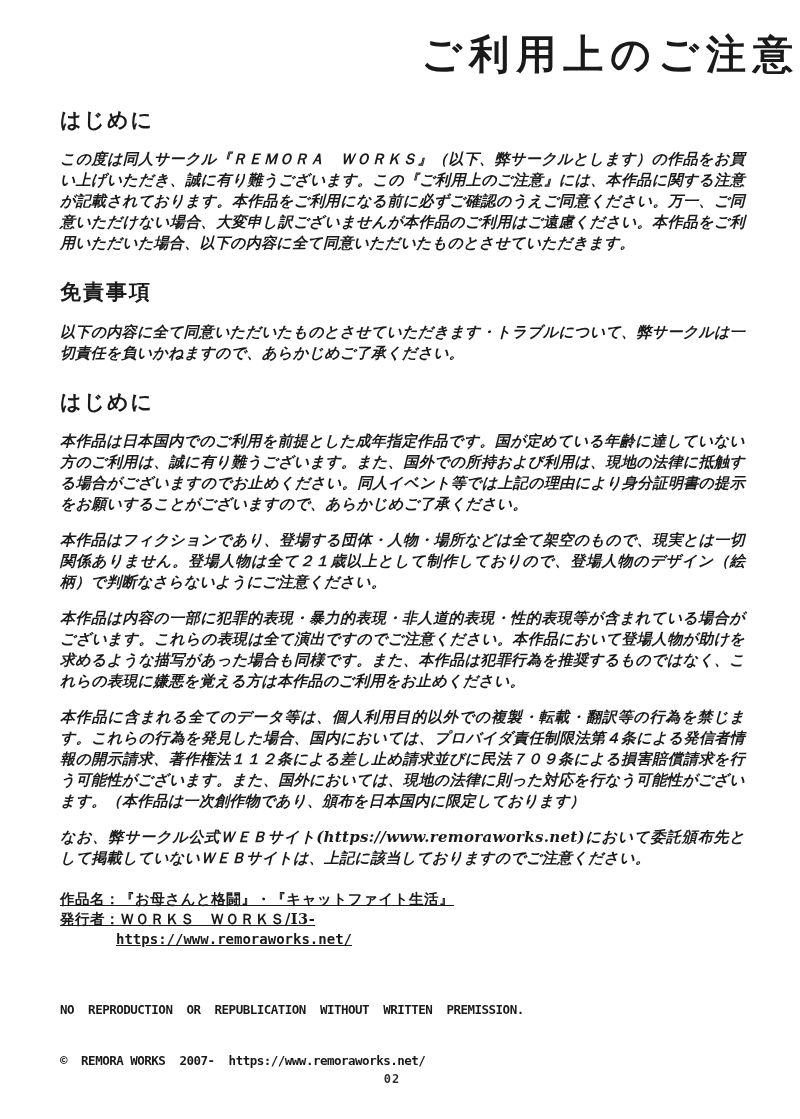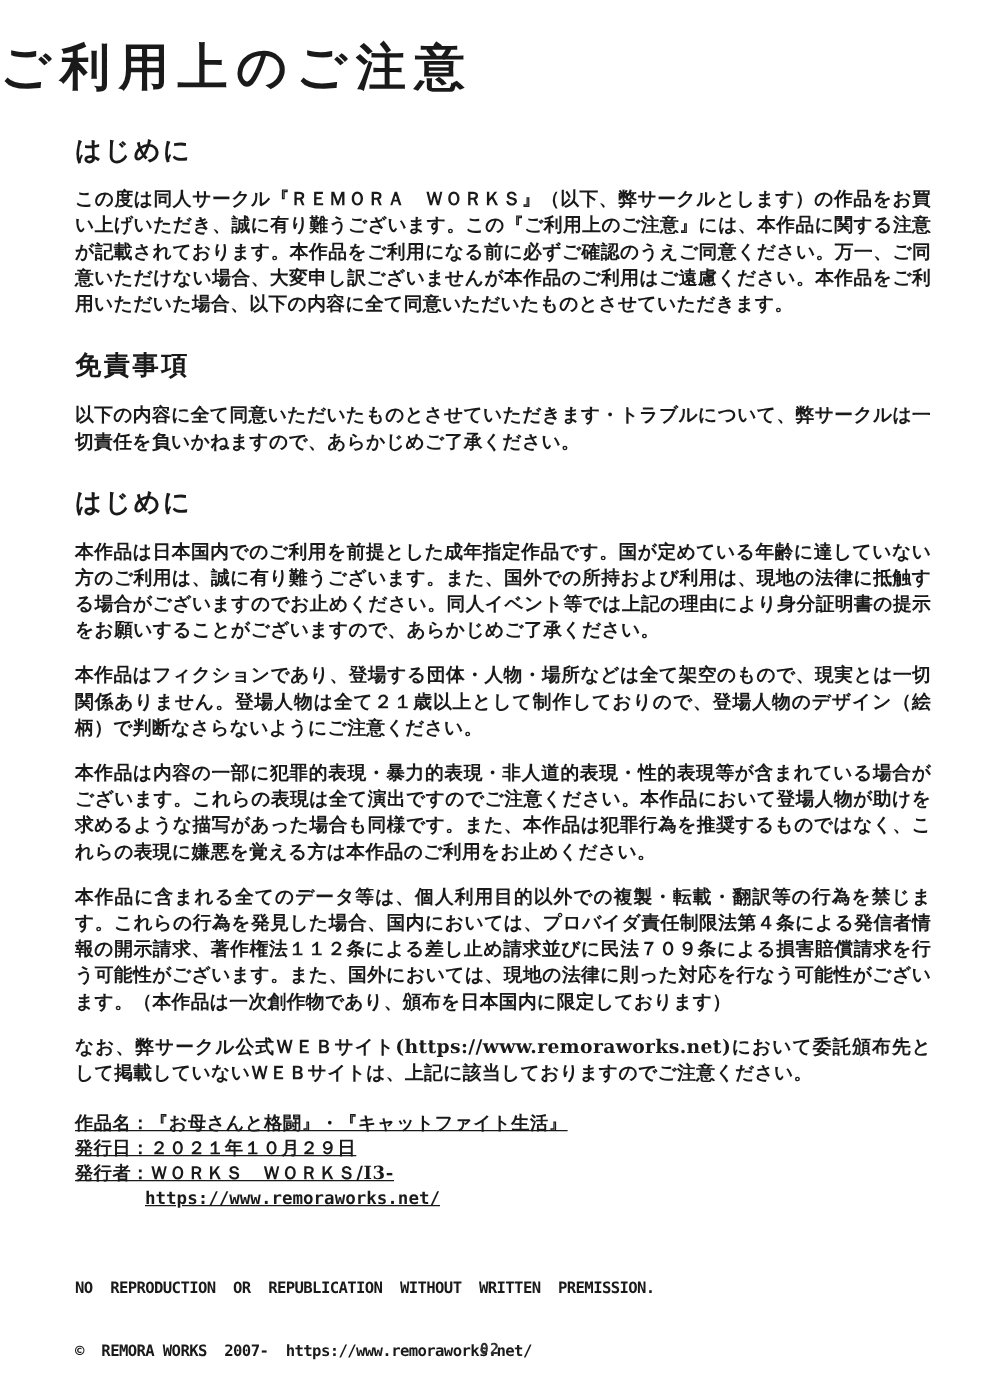--- a/index.html
+++ b/index.html
@@ -12,21 +12,21 @@
     width: 800px;
     height: 1119px;
     background: #ffffff;
     color: #1a1a1a;
     font-family: "DejaVu Serif", "Liberation Serif", serif;
     font-weight: 700;
     overflow: hidden;
   }
   .title {
     margin: 26px 0 0 0;
-    text-align: left;
+    text-align: right;
     font-size: 40px;
     line-height: 1.4;
     letter-spacing: 7px;
     font-weight: 700;
   }
   .content {
     margin: 0 55px 0 60px;
   }
   .section-heading {
     font-size: 21px;
@@ -36,20 +36,21 @@
     margin: 24px 0 0 0;
   }
   .section-heading.first {
   }
   .body-paragraph {
     margin: 15px 0 0 0;
     font-size: 15px;
     line-height: 21px;
     text-align: justify;
     letter-spacing: 0.3px;
+    font-style: italic;
   }
   .colophon {
     margin-top: 20px;
     font-size: 14.5px;
     line-height: 20px;
     letter-spacing: 0.5px;
     text-decoration: underline;
   }
   .colophon-url {
     padding-left: 56px;
@@ -94,21 +95,20 @@
 
     <h2 class="section-heading">はじめに</h2>
     <p class="body-paragraph">本作品は日本国内でのご利用を前提とした成年指定作品です。国が定めている年齢に達していない方のご利用は、誠に有り難うございます。また、国外での所持および利用は、現地の法律に抵触する場合がございますのでお止めください。同人イベント等では上記の理由により身分証明書の提示をお願いすることがございますので、あらかじめご了承ください。</p>
     <p class="body-paragraph">本作品はフィクションであり、登場する団体・人物・場所などは全て架空のもので、現実とは一切関係ありません。登場人物は全て２１歳以上として制作しておりので、登場人物のデザイン（絵柄）で判断なさらないようにご注意ください。</p>
     <p class="body-paragraph">本作品は内容の一部に犯罪的表現・暴力的表現・非人道的表現・性的表現等が含まれている場合がございます。これらの表現は全て演出ですのでご注意ください。本作品において登場人物が助けを求めるような描写があった場合も同様です。また、本作品は犯罪行為を推奨するものではなく、これらの表現に嫌悪を覚える方は本作品のご利用をお止めください。</p>
     <p class="body-paragraph">本作品に含まれる全てのデータ等は、個人利用目的以外での複製・転載・翻訳等の行為を禁じます。これらの行為を発見した場合、国内においては、プロバイダ責任制限法第４条による発信者情報の開示請求、著作権法１１２条による差し止め請求並びに民法７０９条による損害賠償請求を行う可能性がございます。また、国外においては、現地の法律に則った対応を行なう可能性がございます。（本作品は一次創作物であり、頒布を日本国内に限定しております）</p>
     <p class="body-paragraph">なお、弊サークル公式ＷＥＢサイト(https://www.remoraworks.net)において委託頒布先として掲載していないＷＥＢサイトは、上記に該当しておりますのでご注意ください。</p>
 
     <div class="colophon">
       <div>作品名：『お母さんと格闘』・『キャットファイト生活』</div>
-      <div>発行日：２０２１年１０月２９日</div>
       <div>発行者：ＷＯＲＫＳ　ＷＯＲＫＳ/I3-</div>
       <div class="colophon-url">https://www.remoraworks.net/</div>
     </div>
 
     <div class="footer-en">
       <div>NO  REPRODUCTION  OR  REPUBLICATION  WITHOUT  WRITTEN  PREMISSION.</div>
       <div>©  REMORA WORKS  2007-  https://www.remoraworks.net/</div>
     </div>
 
   </div>

